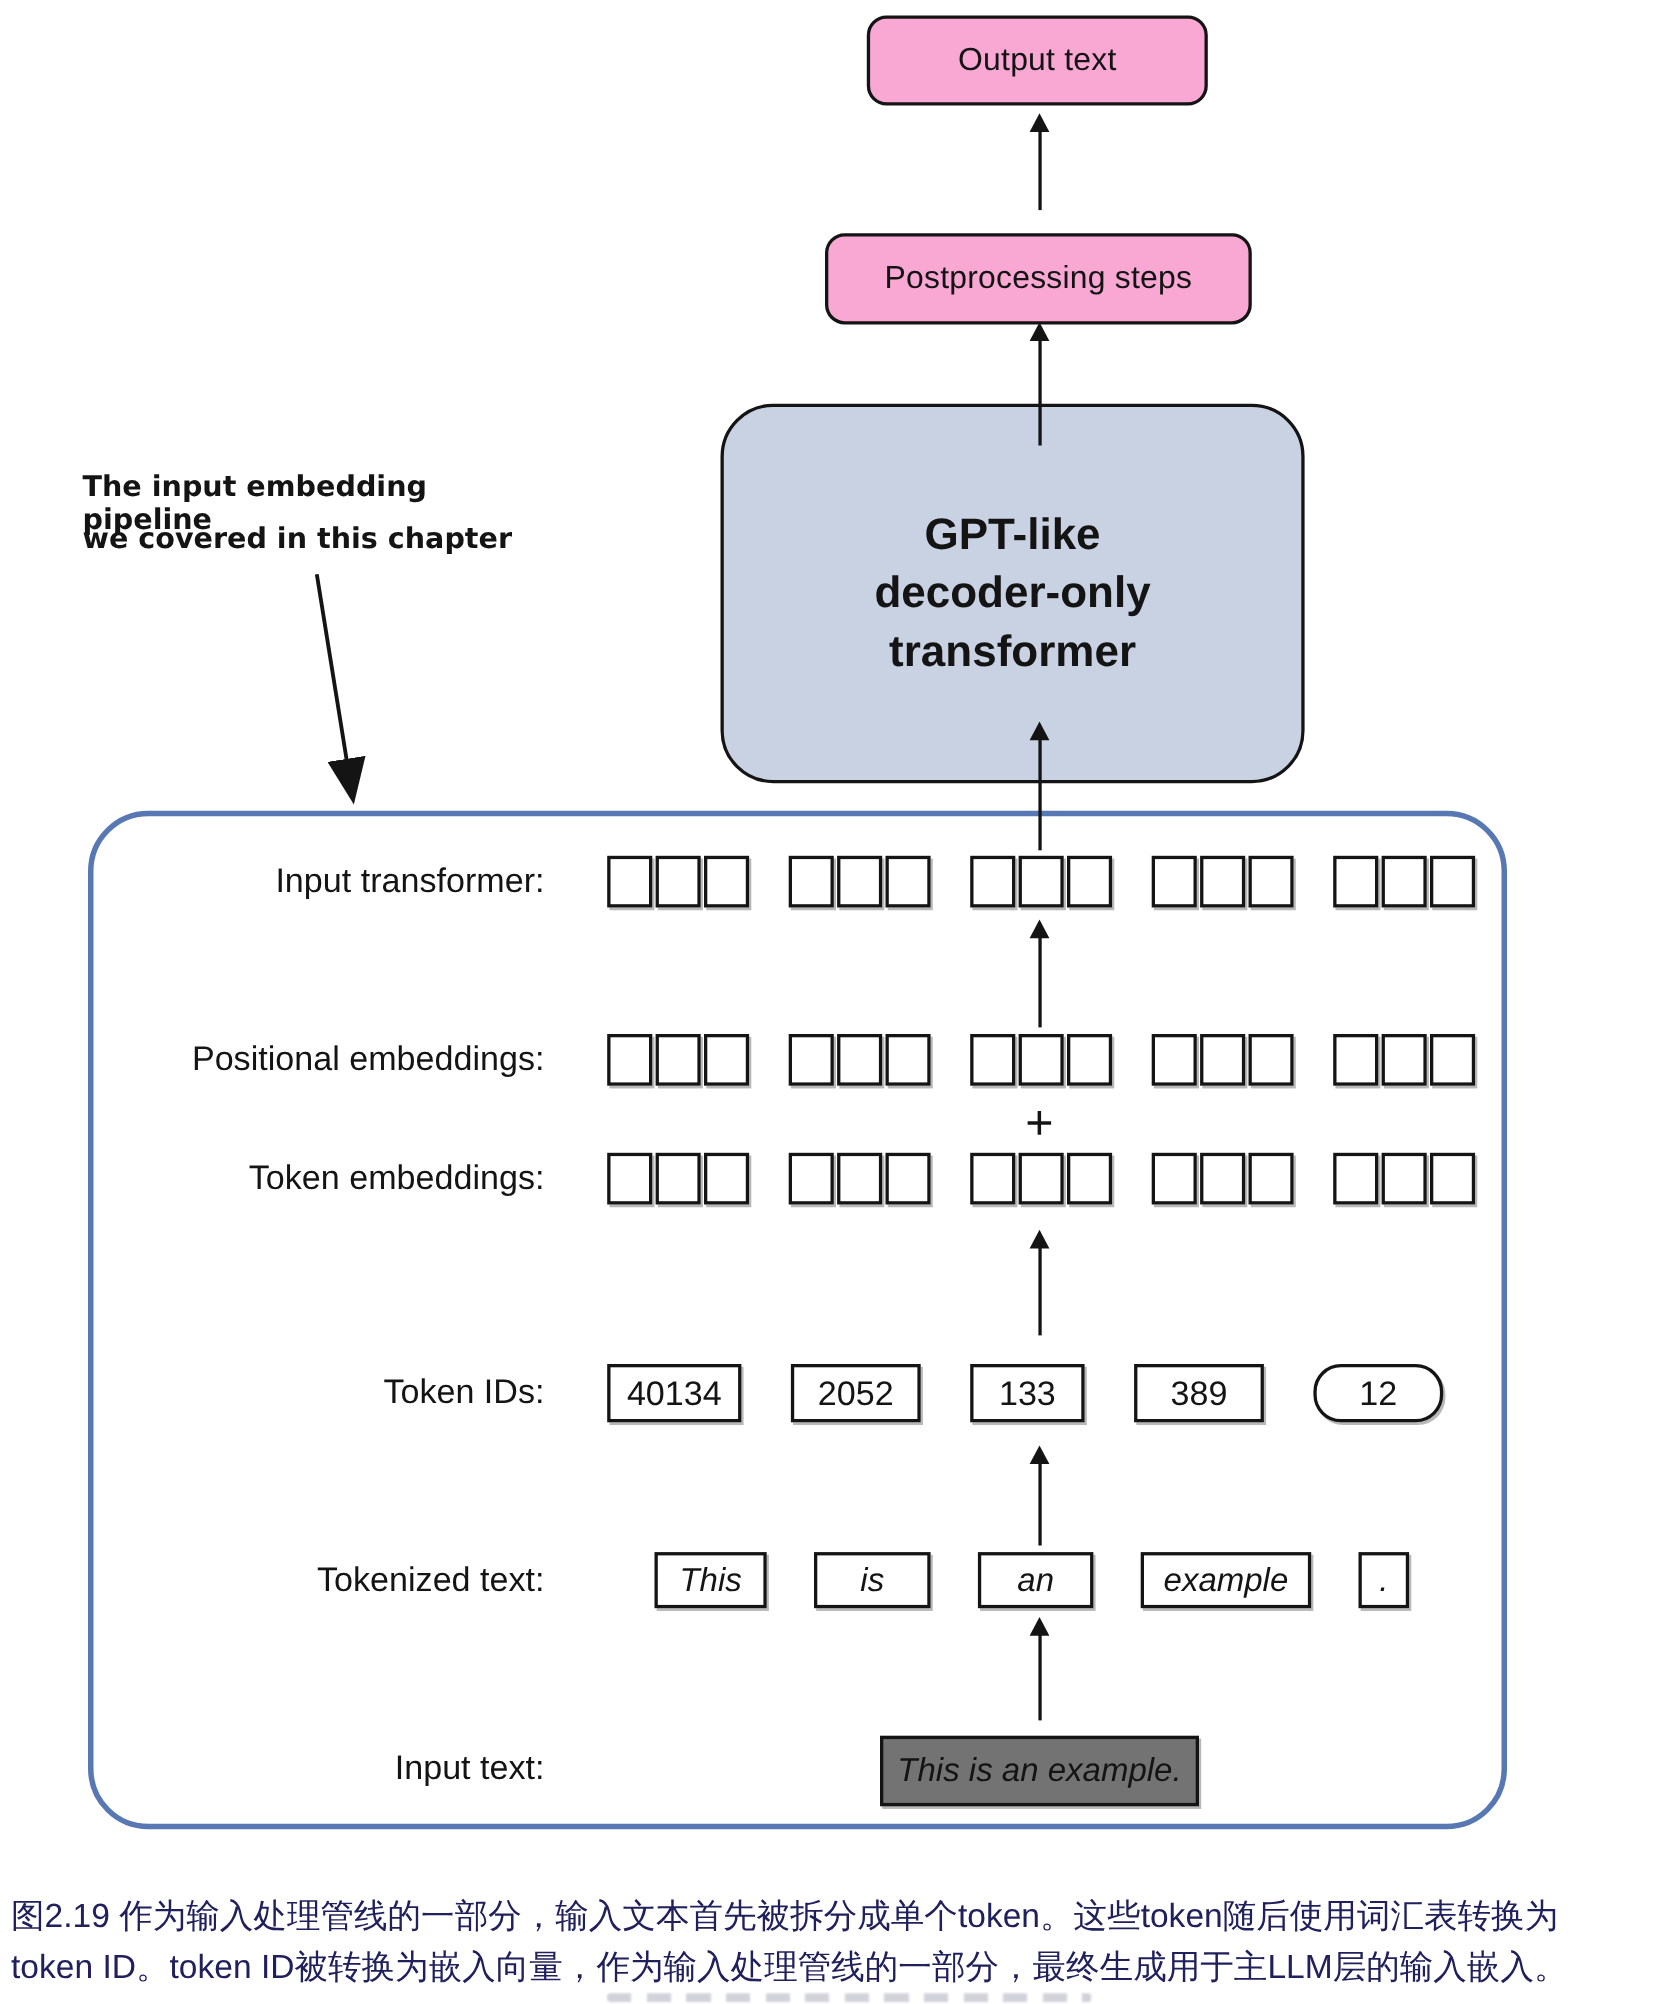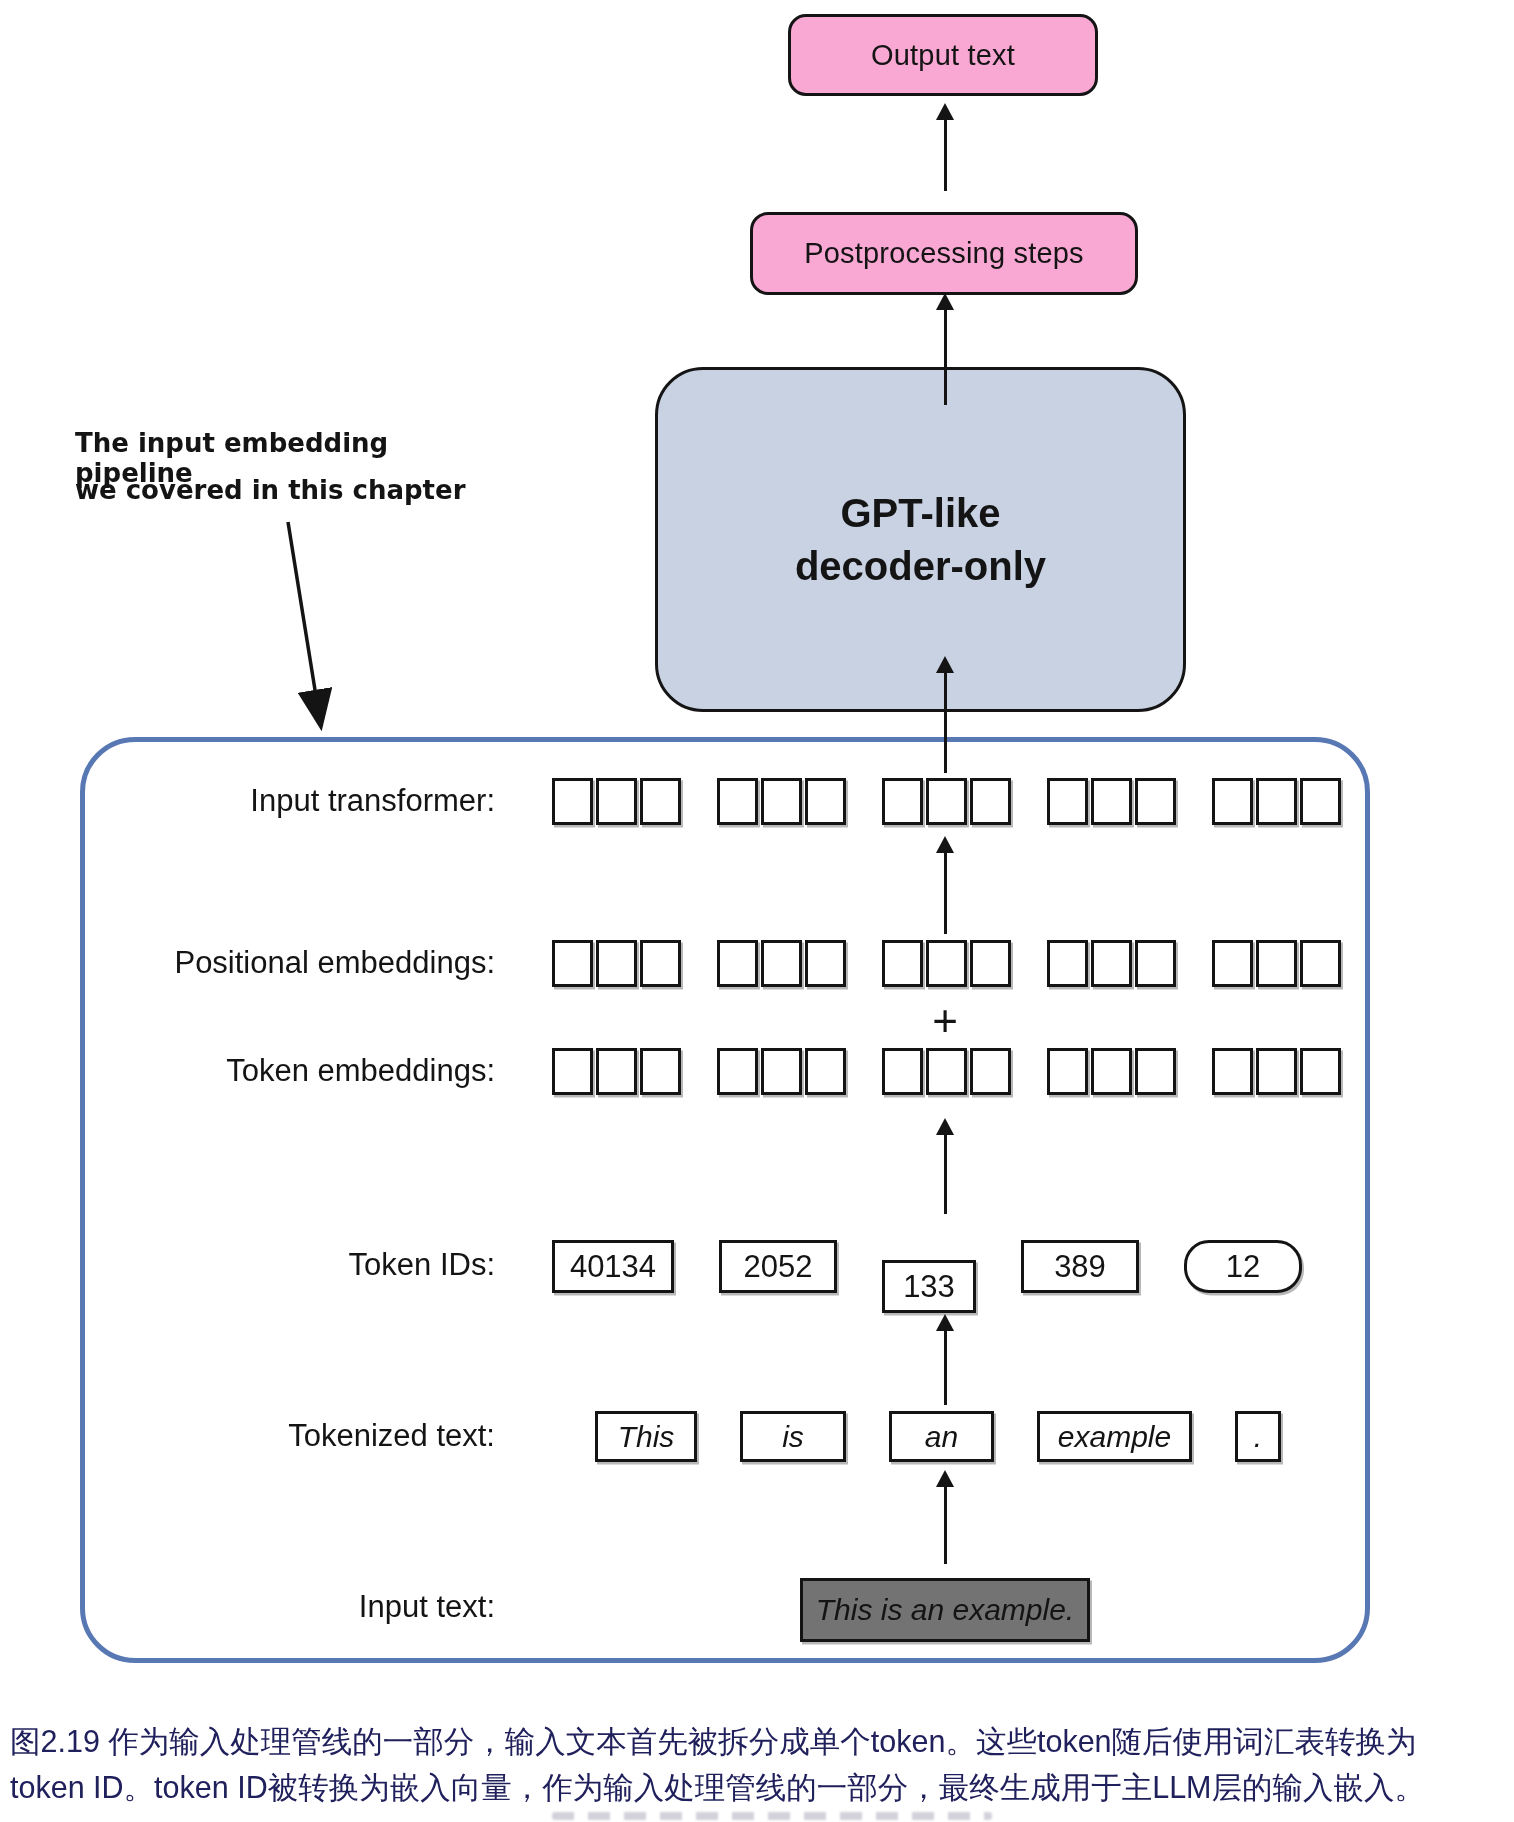--- a/index.html
+++ b/index.html
@@ -79,21 +79,21 @@
     font-size:44px;line-height:48px;color:#141414;z-index:3;}
   
   #tokid-row{position:absolute;left:552px;top:1240px;display:flex;gap:45px;z-index:3;}
   .tokid-box{
     box-sizing:border-box;height:53px;background:#fff;border:3px solid var(--line-color);
     box-shadow:2px 2.5px 0 rgba(0,0,0,.28);display:flex;align-items:center;justify-content:center;
     font-size:31px;
   }
   #tokid-row .tokid-box:nth-child(1){width:122px;}
   #tokid-row .tokid-box:nth-child(2){width:118px;}
-  #tokid-row .tokid-box:nth-child(3){width:94px;margin-top:20px;}
+  #tokid-row .tokid-box:nth-child(3){width:104px;}
   #tokid-row .tokid-box:nth-child(4){width:118px;}
   #tokid-row .tokid-box:nth-child(5){width:118px;border-radius:25px;}
   
   #token-row{position:absolute;left:595px;top:1411px;display:flex;gap:43px;z-index:3;}
   .token-box{
     box-sizing:border-box;height:51px;background:#fff;border:3px solid var(--line-color);
     box-shadow:2px 2.5px 0 rgba(0,0,0,.28);display:flex;align-items:center;justify-content:center;
     font-size:30px;font-style:italic;
   }
   #token-row .token-box:nth-child(1){width:102px;}
@@ -141,20 +141,21 @@
   </div>
 
   <div class="arr" id="arr-gpt-post">
     <div class="head"></div>
     <div class="shaft"></div>
   </div>
 
   <div id="gpt-box">
     <div>GPT-like</div>
     <div>decoder-only</div>
+    <div>transformer</div>
   </div>
 
   <div class="annot-line" id="annot-line1">The input embedding pipeline</div>
   <div class="annot-line" id="annot-line2">we covered in this chapter</div>
   <svg id="annot-arrow" width="70" height="228">
     <defs>
       <marker id="ah" markerWidth="12" markerHeight="10" refX="9" refY="5" orient="auto">
         <path d="M0,0 L12,5 L0,10 z" fill="#141414"></path>
       </marker>
     </defs>

